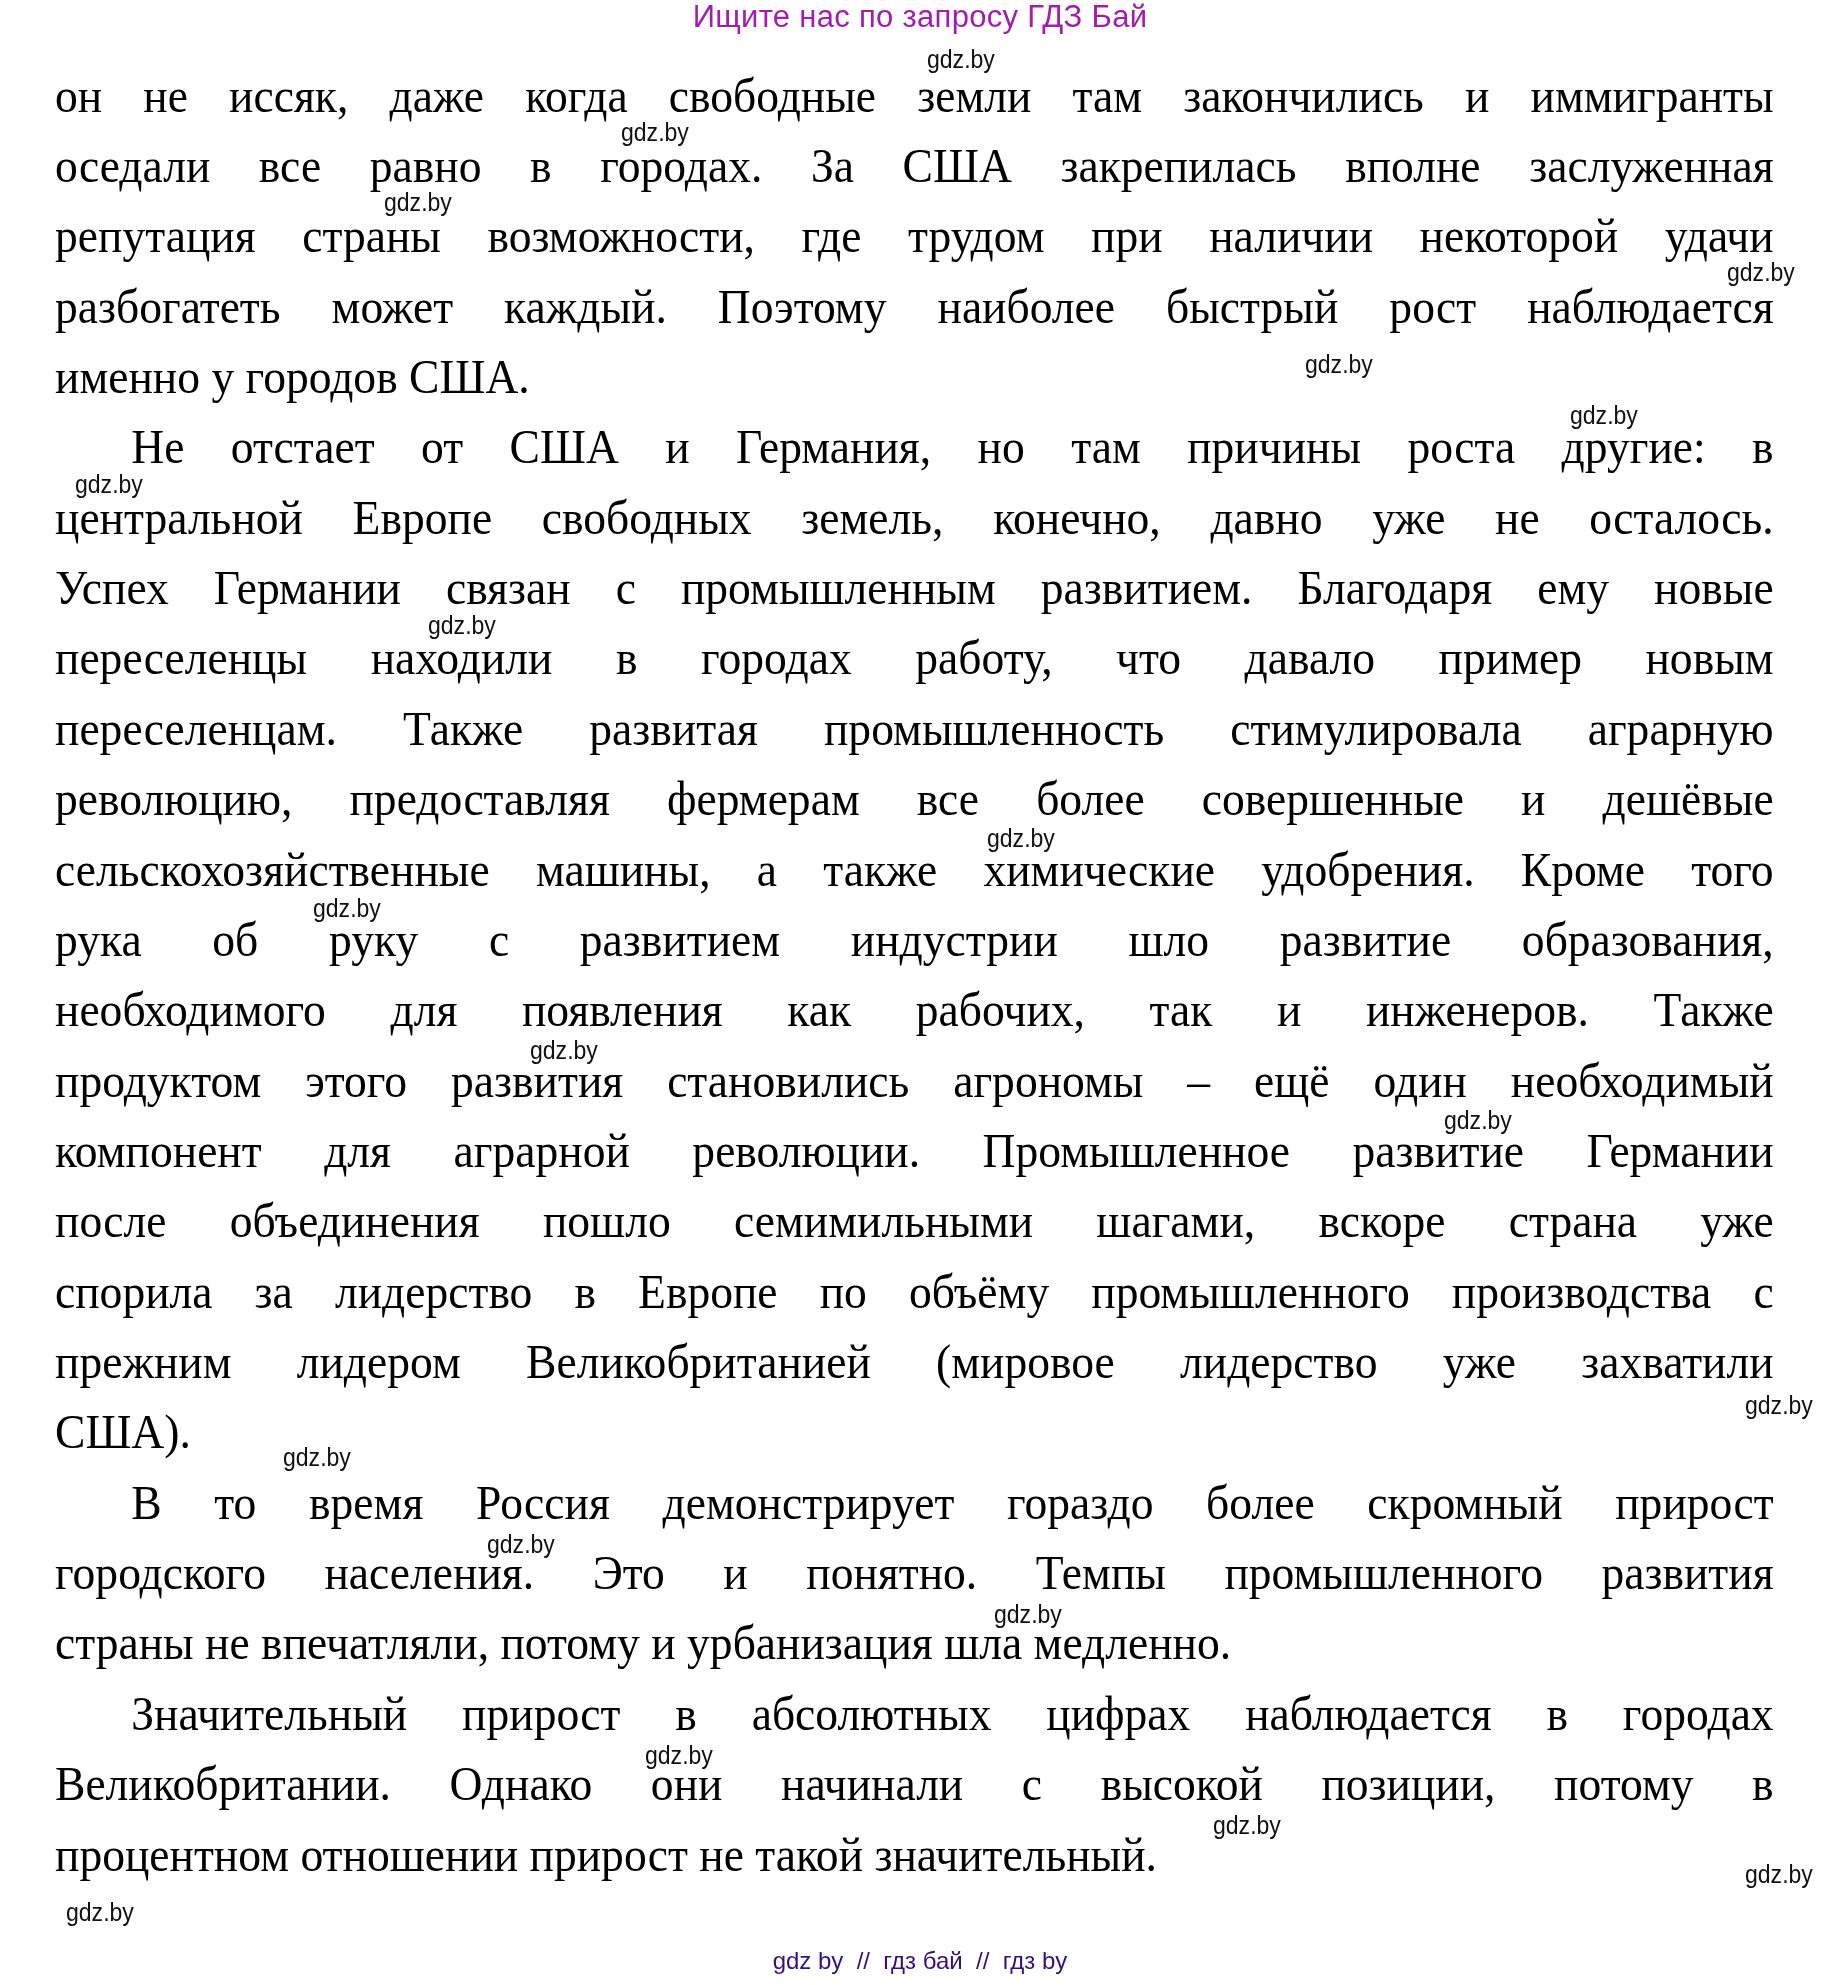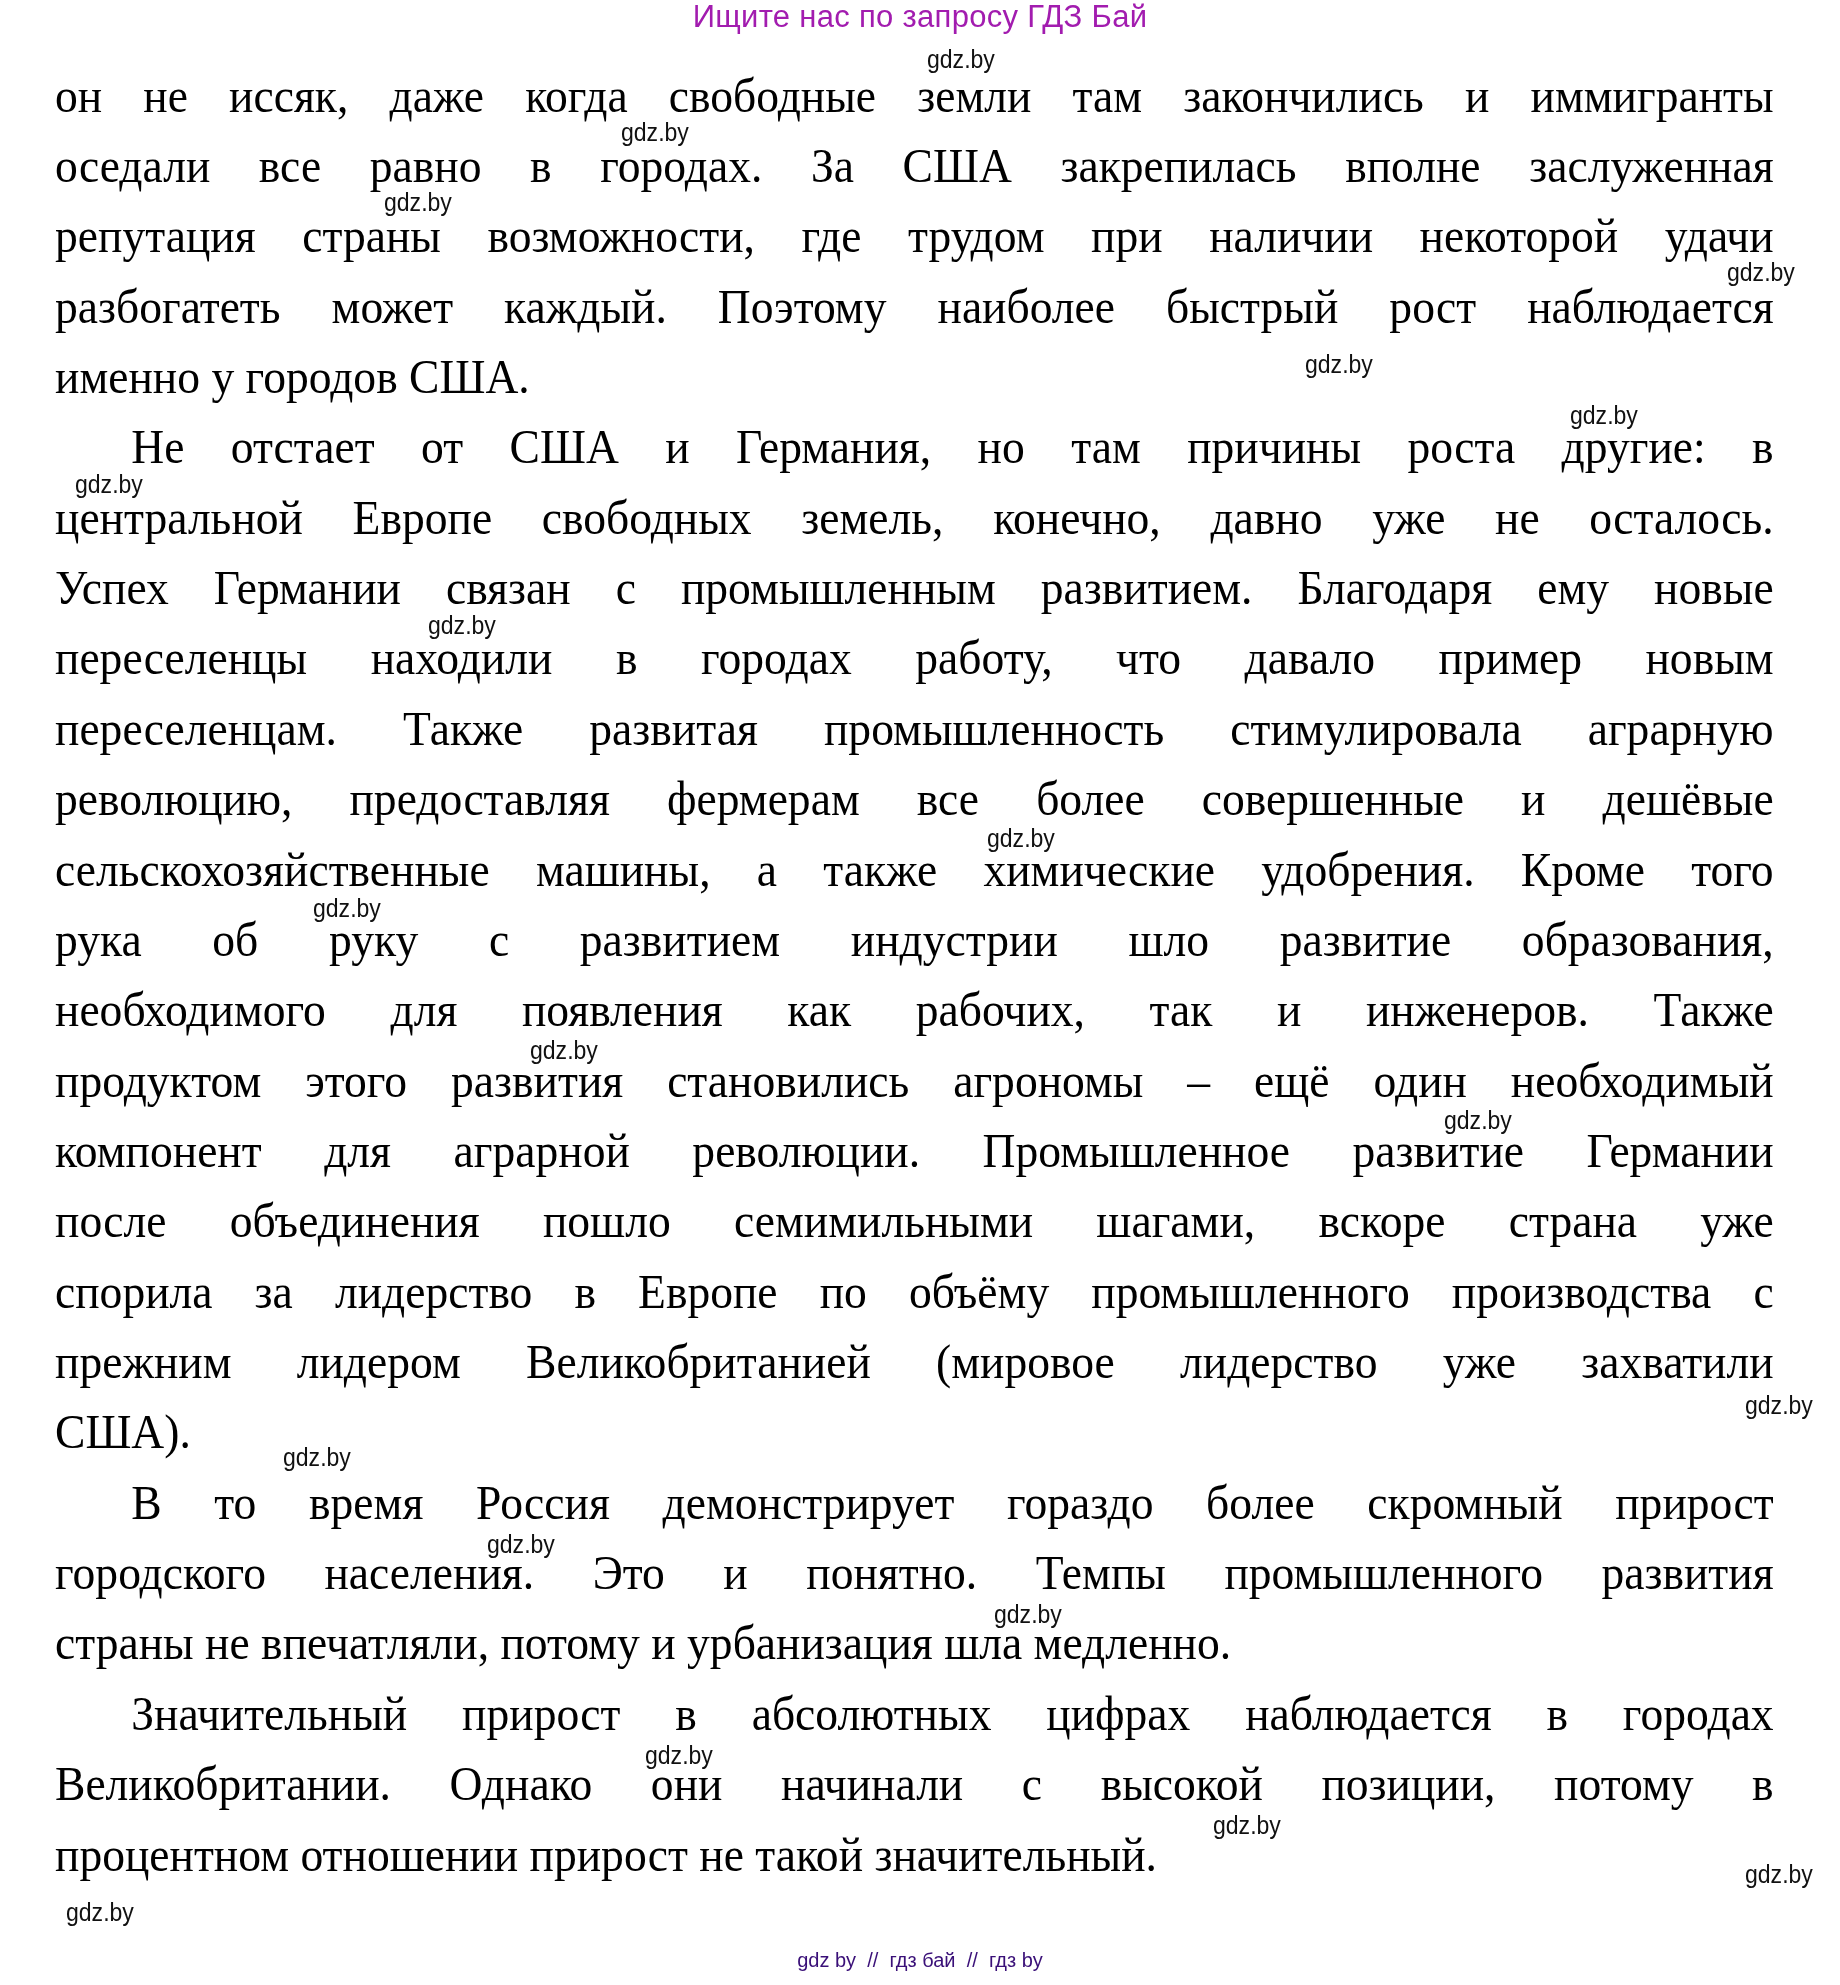--- a/index.html
+++ b/index.html
@@ -62,21 +62,21 @@
       transform-origin: left center;
       white-space: nowrap;
     }
     .footer-banner {
       position: absolute;
       left: 0;
       top: 1944px;
       width: 1840px;
       text-align: center;
       font-family: "Liberation Sans", sans-serif;
-      font-size: 20px;
+      font-size: 24px;
       line-height: 33px;
       color: #3a1078;
       white-space: pre;
     }
   </style>
 </head>
 <body>
 
 <div class="header-banner" style="color: #a21caf;">Ищите нас по запросу ГДЗ Бай</div>
 

